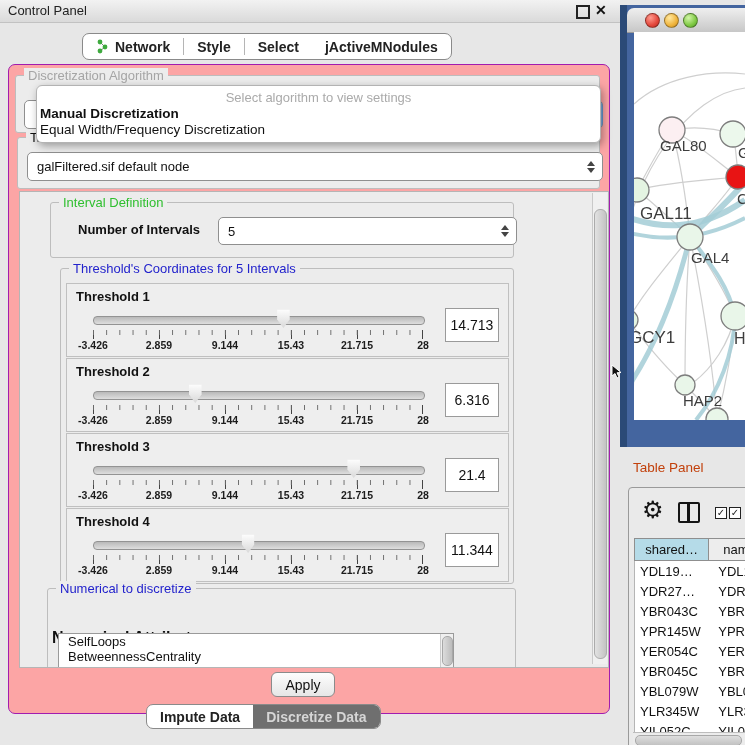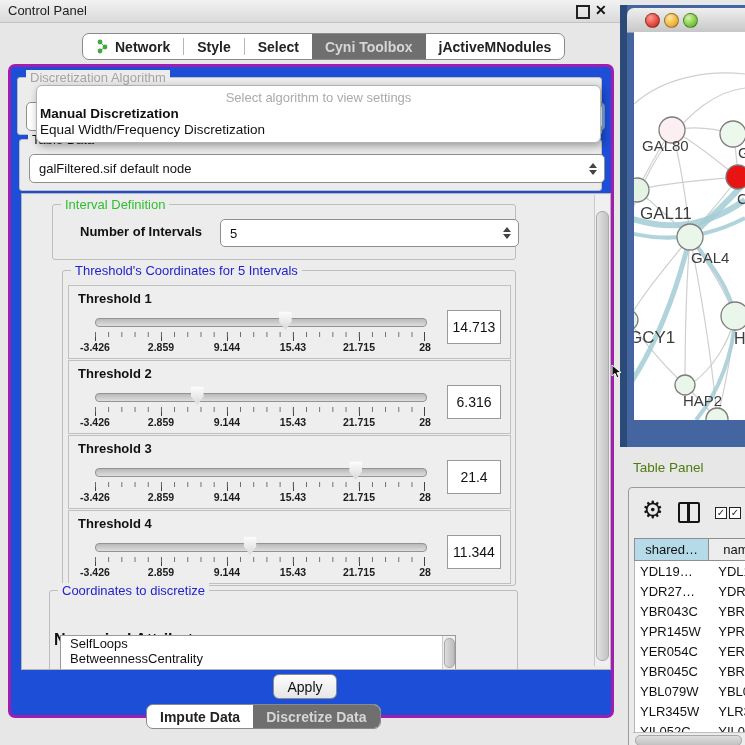--- a/index.html
+++ b/index.html
@@ -16,22 +16,22 @@
 
   
   .tabbar{display:flex;align-items:stretch;height:25px;background:#fff;border:1px solid #8a8a8a;
           border-radius:7px;overflow:hidden;}
   .tab{display:flex;align-items:center;padding:0 13px;font-size:14px;font-weight:600;color:#222;white-space:nowrap;}
   .tab.sel{background:#6f6f6f;color:#d6d6d6;}
   .tabsep{width:1px;background:#b5b5b5;margin:4px 0;}
   .net-ico{margin-right:6px;}
 
   
-  .main-panel{left:8px;top:64px;width:600px;height:648px;background:#1d4ed8;
-              border:3px solid #a21caf;border-radius:7px;}
+  .main-panel{left:8px;top:64px;width:600px;height:648px;background:#fca5a5;
+              border:1px solid #a21caf;border-radius:7px;}
 
   .group{position:absolute;border:1px solid #bdbdbd;border-radius:3px;background:#ececec;}
   .group-title{position:absolute;top:-8px;left:8px;background:#ececec;padding:0 4px;font-size:13px;}
   .t-green{color:#2fbf2f;} .t-blue{color:#2323cc;} .t-dim{color:#a5a5a5;}
 
   .combo{position:absolute;background:#fff;border:1px solid #8f8f8f;border-radius:5px;
          display:flex;align-items:center;padding-left:9px;font-size:13px;color:#111;}
   .stepper{position:absolute;right:7px;top:50%;transform:translateY(-50%);display:flex;flex-direction:column;align-items:center;}
   .arr-up{width:0;height:0;border-left:4px solid transparent;border-right:4px solid transparent;border-bottom:5px solid #444;margin-bottom:2px;}
   .arr-dn{width:0;height:0;border-left:4px solid transparent;border-right:4px solid transparent;border-top:5px solid #444;}
@@ -88,21 +88,21 @@
                 background:linear-gradient(#efefef,#c7c7c7);border-bottom:1px solid #9a9a9a;}
   .light{position:absolute;top:5px;width:13px;height:13px;border-radius:50%;border:1px solid rgba(0,0,0,.35);}
   .l-red{left:18px;background:radial-gradient(circle at 35% 30%,#ff9a8e,#e3473b 60%,#b02c22);}
   .l-yel{left:37px;background:radial-gradient(circle at 35% 30%,#ffe8a0,#f0b43c 60%,#c48a1c);}
   .l-grn{left:56px;background:radial-gradient(circle at 35% 30%,#d2f5a8,#7ec943 60%,#55992a);}
   .net-canvas{position:absolute;left:14px;top:27px;width:111px;height:388px;background:#fff;overflow:hidden;}
   .net-label{position:absolute;color:#3d3d3d;white-space:nowrap;}
 
   
   .tp-header{left:620px;top:452px;width:125px;height:30px;display:flex;align-items:center;}
-  .tp-header span{margin-left:13px;font-size:13.5px;color:#4d7c0f;}
+  .tp-header span{margin-left:13px;font-size:13.5px;color:#c2410c;}
   .table-panel{left:628px;top:487px;width:117px;height:258px;background:#eaeaea;
                border:1px solid #9a9a9a;border-radius:4px 0 0 0;overflow:hidden;}
   .gear{position:absolute;left:13px;top:10px;font-size:24px;color:#151515;line-height:24px;}
   .colsplit-ico{position:absolute;left:49px;top:14px;width:18px;height:17px;border:2.5px solid #151515;border-radius:2px;}
   .colsplit-ico::after{content:'';position:absolute;left:7px;top:0;width:2.5px;height:17px;background:#151515;}
   .cbx{position:absolute;top:19px;width:10px;height:10px;border:1.5px solid #222;font-size:10px;line-height:10px;
        text-align:center;color:#222;background:#fff;}
   .tp-table{position:absolute;left:5px;top:50px;width:150px;}
   .tp-hrow{display:flex;height:21px;border:1px solid #8f8f8f;}
   .tp-hcell{display:flex;align-items:center;justify-content:center;font-size:13px;color:#111;}
@@ -142,23 +142,20 @@
         <span>Network</span>
       </div>
       <div class="tabsep"></div>
       <div class="tab">
           <span>Style</span>
         </div>
       <div class="tabsep"></div>
       <div class="tab">
           <span>Select</span>
         </div>
-      <div class="tab sel">
-          <span>Cyni Toolbox</span>
-        </div>
       <div class="tab">
           <span>jActiveMNodules</span>
         </div>
     </div>
   </div>
 
   <div class="abs main-panel">
 
     <div class="group" style="left:6px;top:10px;width:583px;height:56px;">
       <span class="group-title t-dim">Discretization Algorithm</span>
@@ -267,21 +264,21 @@
               <span style="left:40%">9.144</span>
               <span style="left:60%">15.43</span>
               <span style="left:80%">21.715</span>
               <span style="left:100%">28</span>
             </div>
           </div>
         </div>
       </div>
 
       <div class="group" style="left:27px;top:396px;width:467px;height:95px;">
-        <span class="group-title t-blue">Coordinates to discretize</span>
+        <span class="group-title t-blue">Numerical to discretize</span>
         <div class="attr-label">Numerical Attributes</div>
         <div class="attr-list">
           <div class="attr-item">SelfLoops</div>
           <div class="attr-item">BetweennessCentrality</div>
           <div class="mini-scroll">
               <div class="mini-thumb"></div>
             </div>
         </div>
       </div>
 
@@ -358,21 +355,21 @@
           <circle cx="99" cy="102" r="13" fill="#ecf8ec"></circle>
           <circle cx="104" cy="145" r="12" fill="#e81414"></circle>
           <circle cx="3" cy="158" r="12" fill="#e4f4e2"></circle>
           <circle cx="56" cy="205" r="13" fill="#e9f6e9"></circle>
           <circle cx="-6" cy="288" r="10" fill="#e4f4e2"></circle>
           <circle cx="101" cy="284" r="14" fill="#e9f6e9"></circle>
           <circle cx="51" cy="353" r="10" fill="#e9f6e9"></circle>
           <circle cx="83" cy="387" r="11" fill="#e9f6e9"></circle>
         </g>
       </svg>
-      <span class="net-label" style="left:8px;top:105px;font-size:15px;">GAL80</span>
+      <span class="net-label" style="left:26px;top:105px;font-size:15px;">GAL80</span>
       <span class="net-label" style="left:104px;top:112px;font-size:15px;">G</span>
       <span class="net-label" style="left:103px;top:158px;font-size:15px;">C</span>
       <span class="net-label" style="left:6px;top:172px;font-size:17px;">GAL11</span>
       <span class="net-label" style="left:57px;top:217px;font-size:15px;">GAL4</span>
       <span class="net-label" style="left:-5px;top:296px;font-size:17px;">GCY1</span>
       <span class="net-label" style="left:100px;top:298px;font-size:16px;">H</span>
       <span class="net-label" style="left:49px;top:360px;font-size:15px;">HAP2</span>
     </div>
   </div>
 

